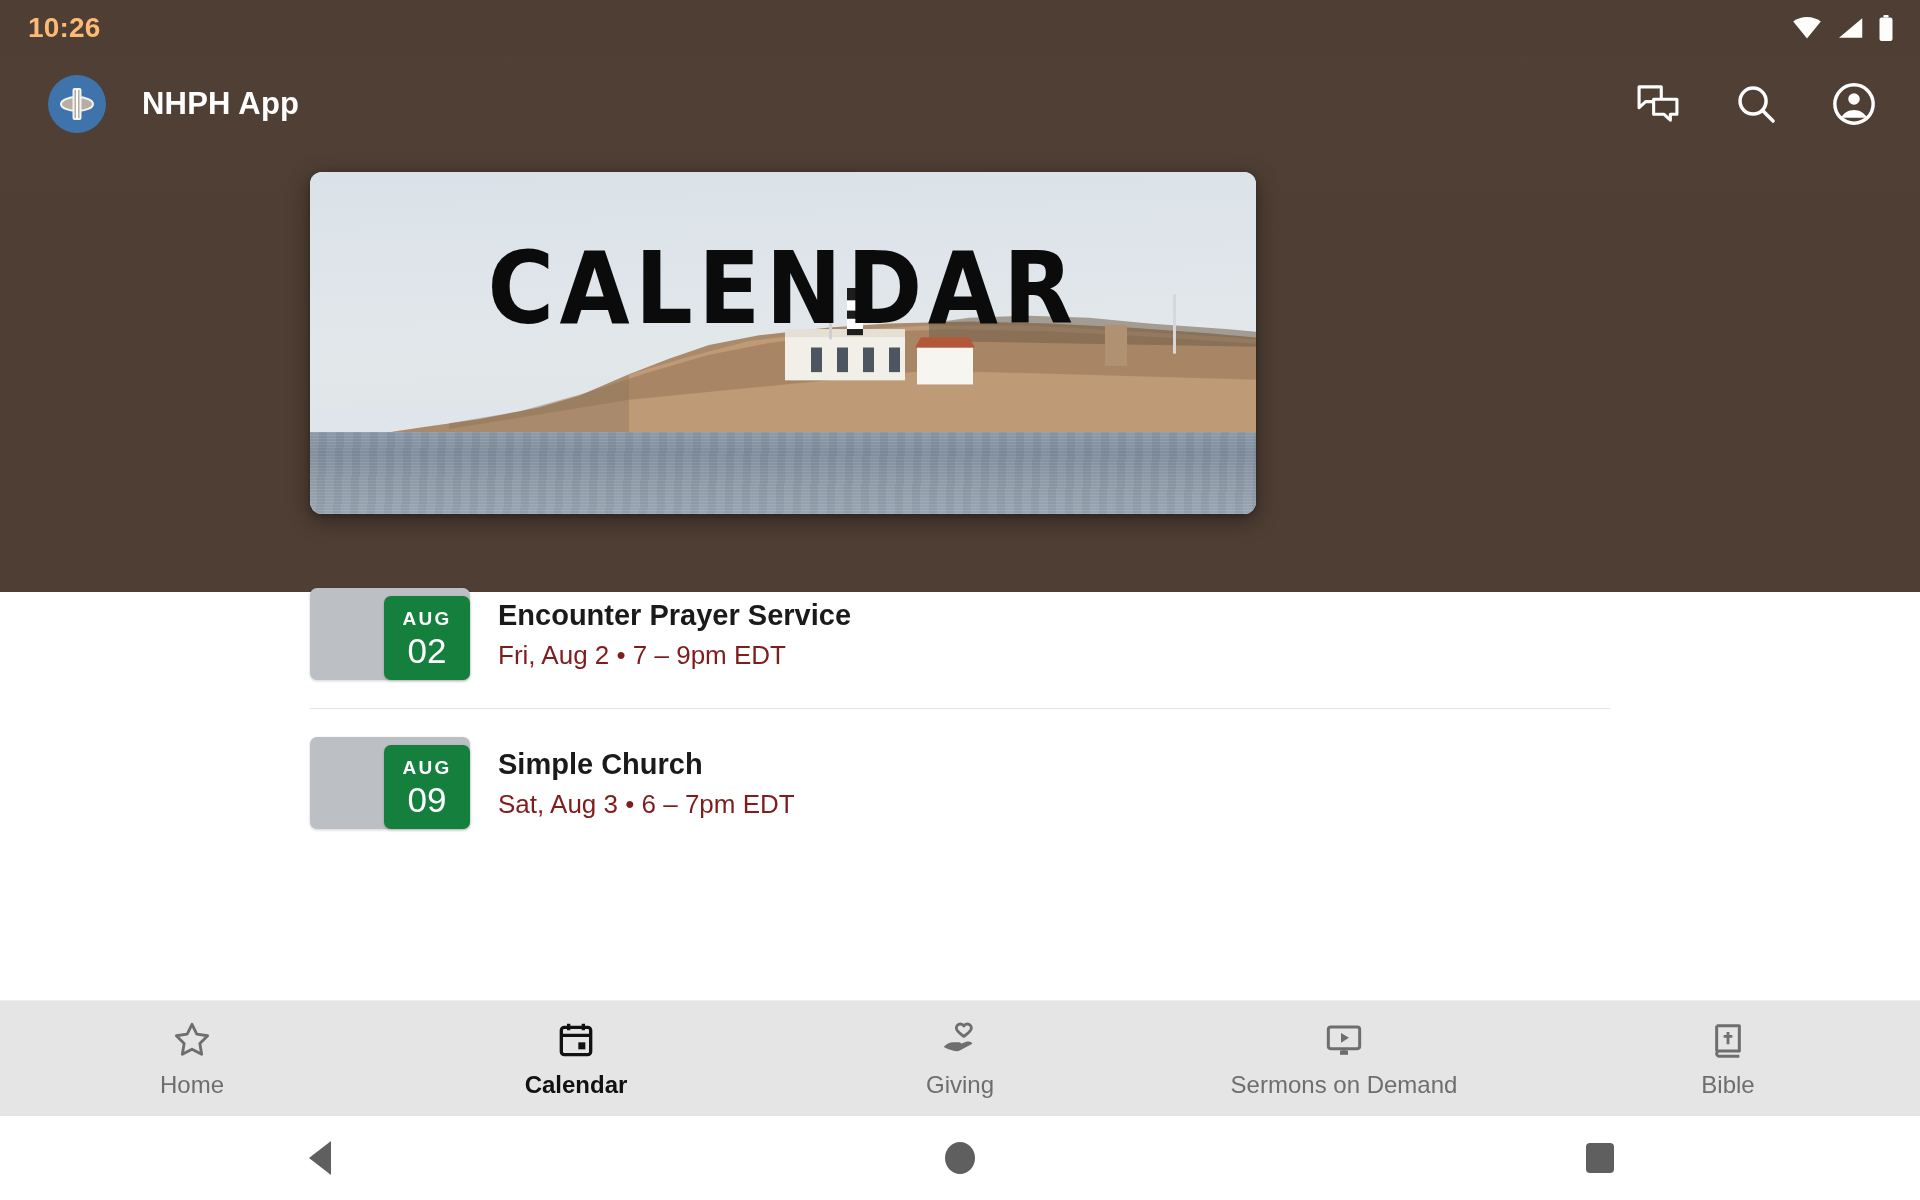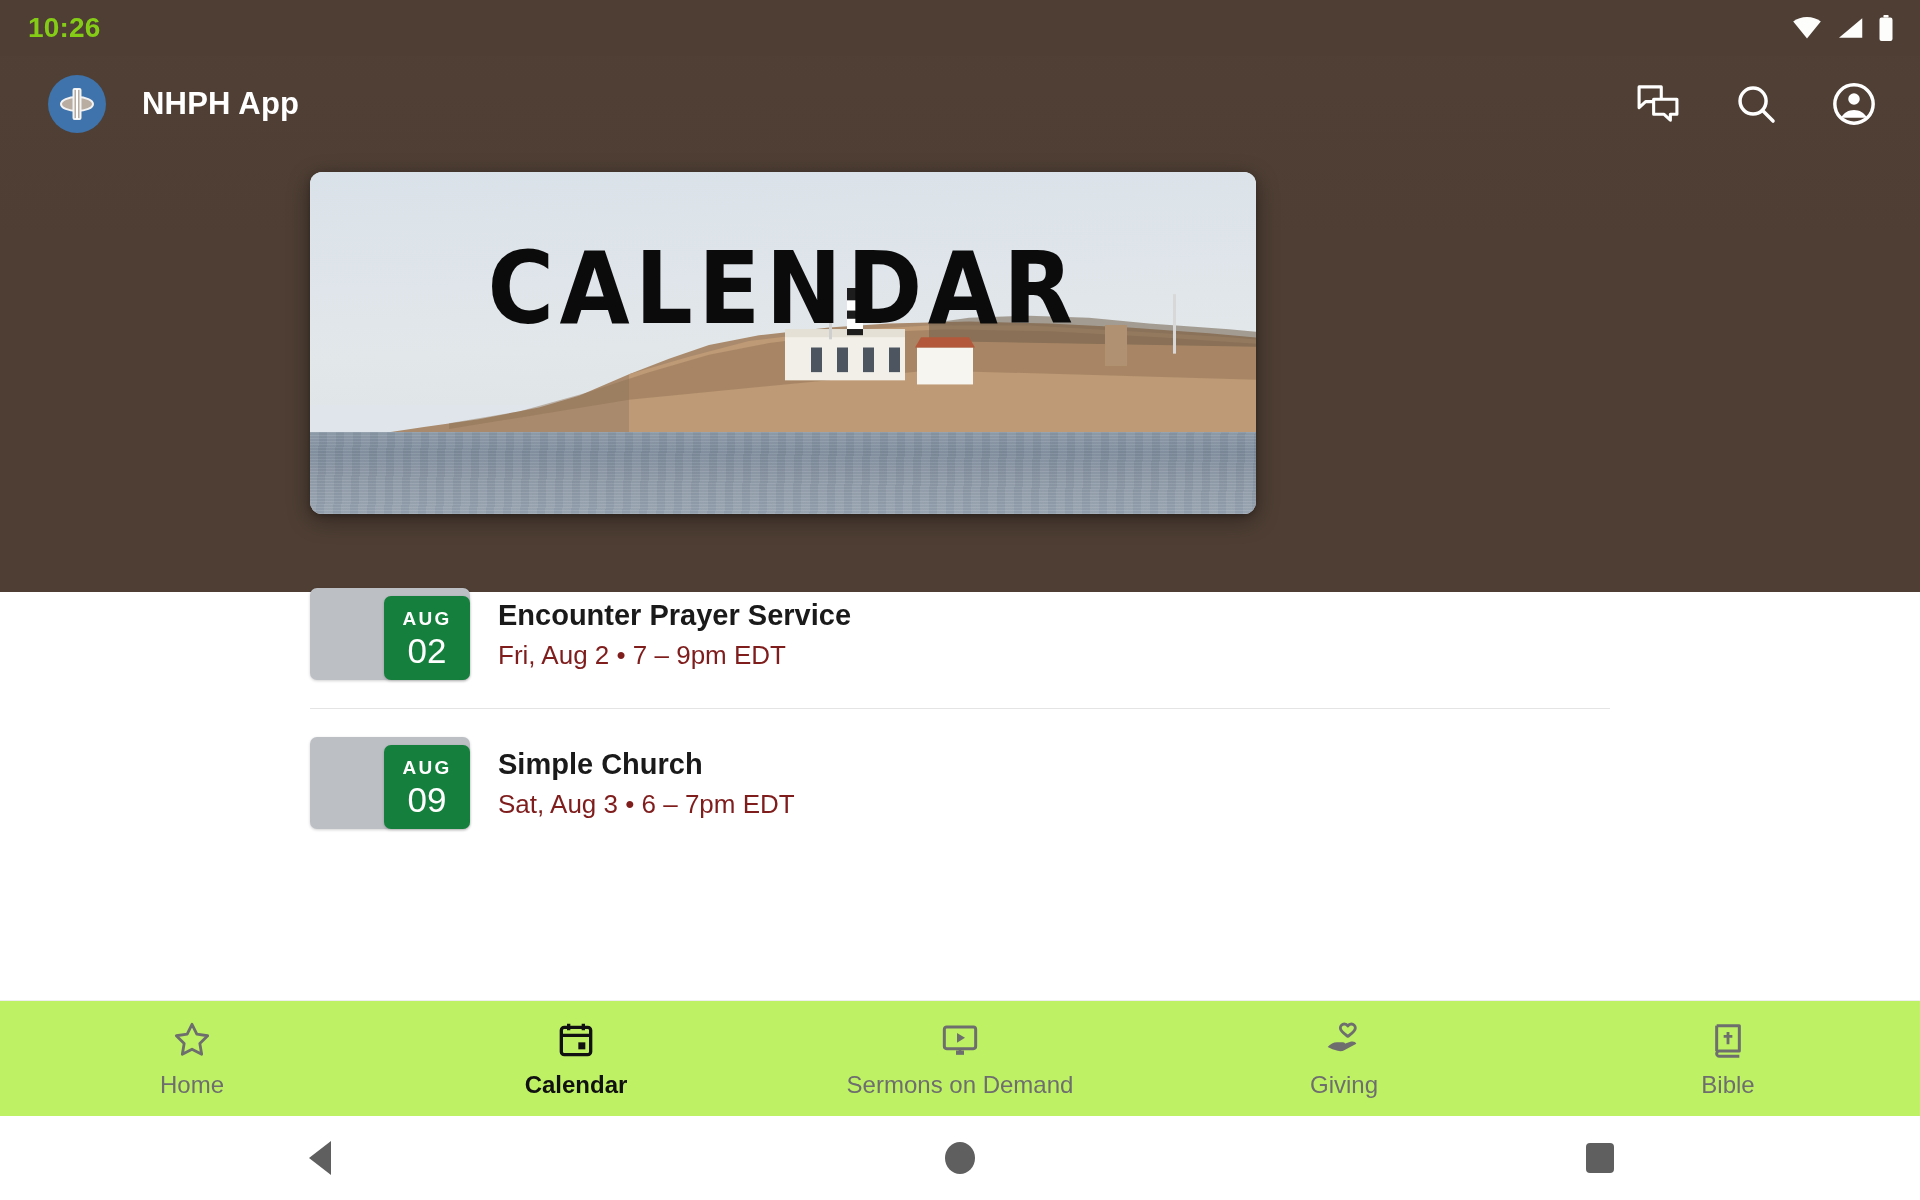--- a/index.html
+++ b/index.html
@@ -13,21 +13,21 @@
 
   
   .statusbar{
     position:absolute; top:0; left:0; width:1920px; height:56px;
     background:#4e3e34;
     display:flex; align-items:center; justify-content:space-between;
     padding:0 26px 0 28px;
     z-index:40;
   }
   .status-time{
-    color:#84cc16; font-size:28px; font-weight:600; letter-spacing:.2px;
+    color:#fdba74; font-size:28px; font-weight:600; letter-spacing:.2px;
     line-height:1;
   }
   .status-icons{ display:flex; align-items:center; gap:14px; }
   .status-icons svg{ display:block; }
 
   
   .header-band{
     position:absolute; top:0; left:0; width:1920px; height:592px;
     background:linear-gradient(180deg,#4a3a30 0%, #52413686 0%, #4e3e34 40%, #4e3e34 100%);
     background-color:#4e3e34;
@@ -151,21 +151,21 @@
     font-size:26px; font-weight:400; color:#7f1d1d; line-height:1.25;
   }
   .event-divider{
     height:1px; background:#e4e4e4;
     margin-left:310px; margin-right:310px;
   }
 
   
   .bottom-nav{
     position:absolute; left:0; bottom:84px; width:1920px; height:116px;
-    background:#bef264;
+    background:#e5e5e5;
     display:flex; align-items:center;
     border-top:1px solid #eeeeee;
     z-index:50;
   }
   .nav-item{
     flex:1 1 0;
     display:flex; flex-direction:column; align-items:center; justify-content:center;
     gap:10px;
     cursor:pointer;
   }
@@ -338,42 +338,42 @@
           <rect x="3.2" y="4.4" width="17.6" height="16.4" rx="1.8"></rect>
           <path d="M7.6 2.2v4M16.4 2.2v4M3.2 9.2h17.6"></path>
           <rect x="13.4" y="13.4" width="4.2" height="4.2" fill="#111111" stroke="none"></rect>
         </svg>
       </span>
       <span class="nav-label">Calendar</span>
     </div>
 
     <div class="nav-item">
       <span class="nav-icon">
+        <svg width="40" height="40" viewBox="0 0 24 24">
+          <path d="M16.4 2.4c-.95 0-1.7.55-2.1 1.25-.4-.7-1.15-1.25-2.1-1.25-1.35 0-2.4 1.05-2.4 2.4 0 2 3.1 4 4.5 5.05 1.4-1.05 4.5-3.05 4.5-5.05 0-1.35-1.05-2.4-2.4-2.4Z" fill="none" stroke="#6e6e6e" stroke-width="1.7" stroke-linejoin="round"></path>
+          <path d="M2.2 16.2c1.6-1.9 3.5-2.9 5.6-2.9h3.6c.8 0 1.3.5 1.3 1.15 0 .65-.5 1.15-1.3 1.15H8.6l7.2-2.5c1.6-.55 3.1.05 3.6 1.1l-7 3.8c-1.4.75-2.7.9-4.2.45l-3.1-.95-2.9-1.3Z" fill="#6e6e6e"></path>
+        </svg>
+      </span>
+      <span class="nav-label">Giving</span>
+    </div>
+
+    <div class="nav-item">
+      <span class="nav-icon">
         <svg width="40" height="40" viewBox="0 0 24 24" fill="none" stroke="#6e6e6e" stroke-width="1.8">
           <rect x="2.6" y="4.2" width="18.8" height="13" rx="1.4"></rect>
           <path d="M9.6 19.6h4.8" stroke-width="2.6"></path>
           <path d="M12 17.2v2.4" stroke-width="1.6"></path>
           <path d="M10.2 7.8 15 10.7l-4.8 2.9V7.8Z" fill="#6e6e6e" stroke="none"></path>
         </svg>
       </span>
       <span class="nav-label">Sermons on Demand</span>
     </div>
 
     <div class="nav-item">
       <span class="nav-icon">
-        <svg width="40" height="40" viewBox="0 0 24 24">
-          <path d="M16.4 2.4c-.95 0-1.7.55-2.1 1.25-.4-.7-1.15-1.25-2.1-1.25-1.35 0-2.4 1.05-2.4 2.4 0 2 3.1 4 4.5 5.05 1.4-1.05 4.5-3.05 4.5-5.05 0-1.35-1.05-2.4-2.4-2.4Z" fill="none" stroke="#6e6e6e" stroke-width="1.7" stroke-linejoin="round"></path>
-          <path d="M2.2 16.2c1.6-1.9 3.5-2.9 5.6-2.9h3.6c.8 0 1.3.5 1.3 1.15 0 .65-.5 1.15-1.3 1.15H8.6l7.2-2.5c1.6-.55 3.1.05 3.6 1.1l-7 3.8c-1.4.75-2.7.9-4.2.45l-3.1-.95-2.9-1.3Z" fill="#6e6e6e"></path>
-        </svg>
-      </span>
-      <span class="nav-label">Giving</span>
-    </div>
-
-    <div class="nav-item">
-      <span class="nav-icon">
         <svg width="40" height="40" viewBox="0 0 24 24" fill="none" stroke="#6e6e6e" stroke-width="1.8" stroke-linejoin="round">
           <path d="M5.2 3.4h13.6v15.2H6.8a1.6 1.6 0 0 0 0 3.2h12"></path>
           <path d="M5.2 3.4v15.3"></path>
           <path d="M12 7.2v7.4M9.4 9.8h5.2" stroke-width="1.7"></path>
         </svg>
       </span>
       <span class="nav-label">Bible</span>
     </div>
 
   </div>

